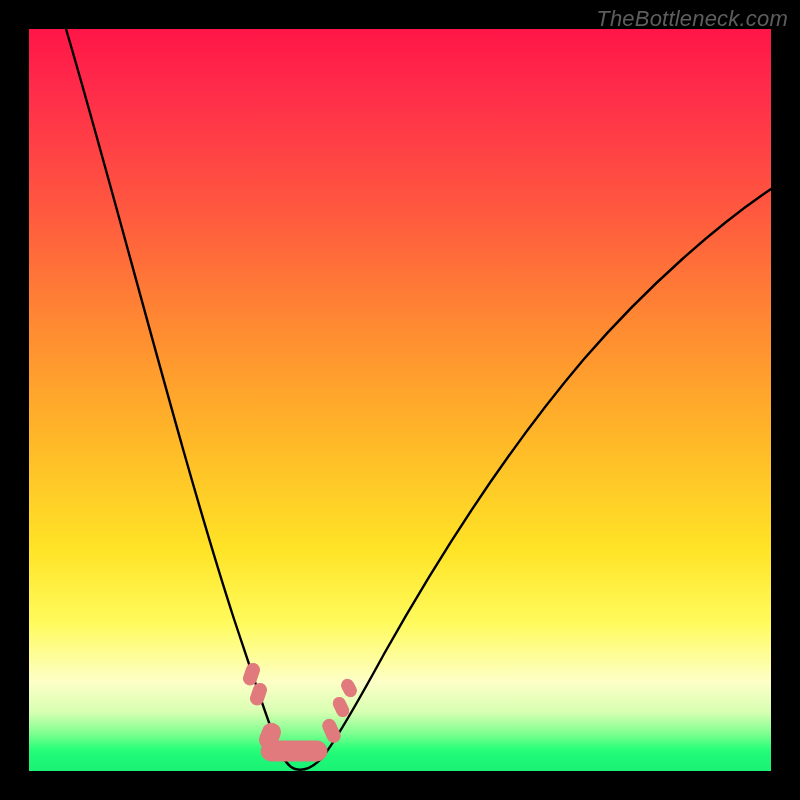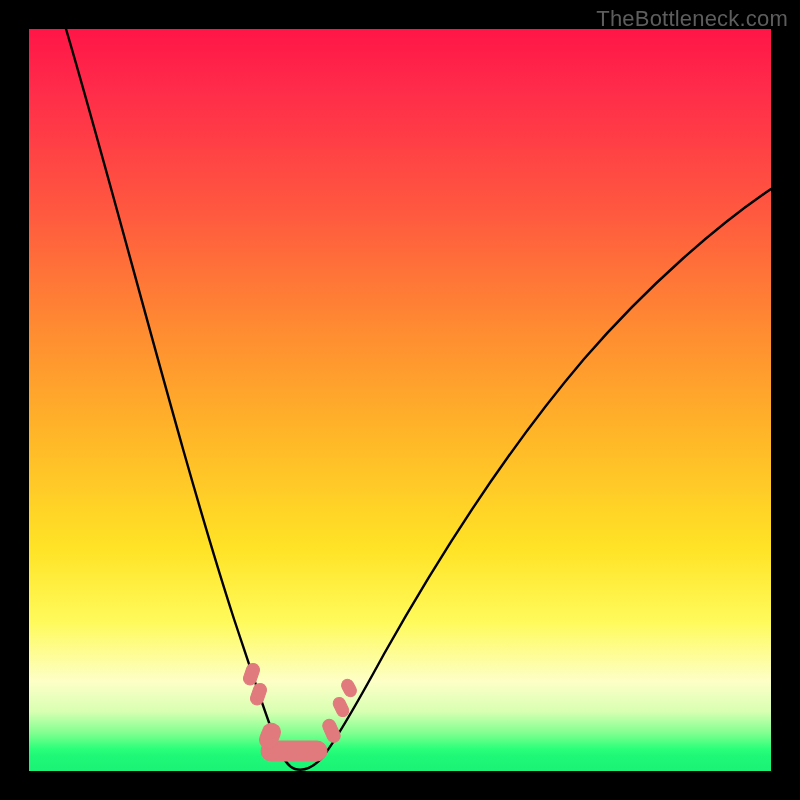--- a/index.html
+++ b/index.html
@@ -9,20 +9,21 @@
     height: 800px;
     overflow: hidden;
     background: #000;
     font-family: Arial, Helvetica, sans-serif;
   }
   .frame {
     position: relative;
     width: 800px;
     height: 800px;
     background: #000;
+    font-style: italic;
   }
   .plot {
     position: absolute;
     left: 29px;
     top: 29px;
     width: 742px;
     height: 742px;
     
     background: linear-gradient(
       to bottom,

